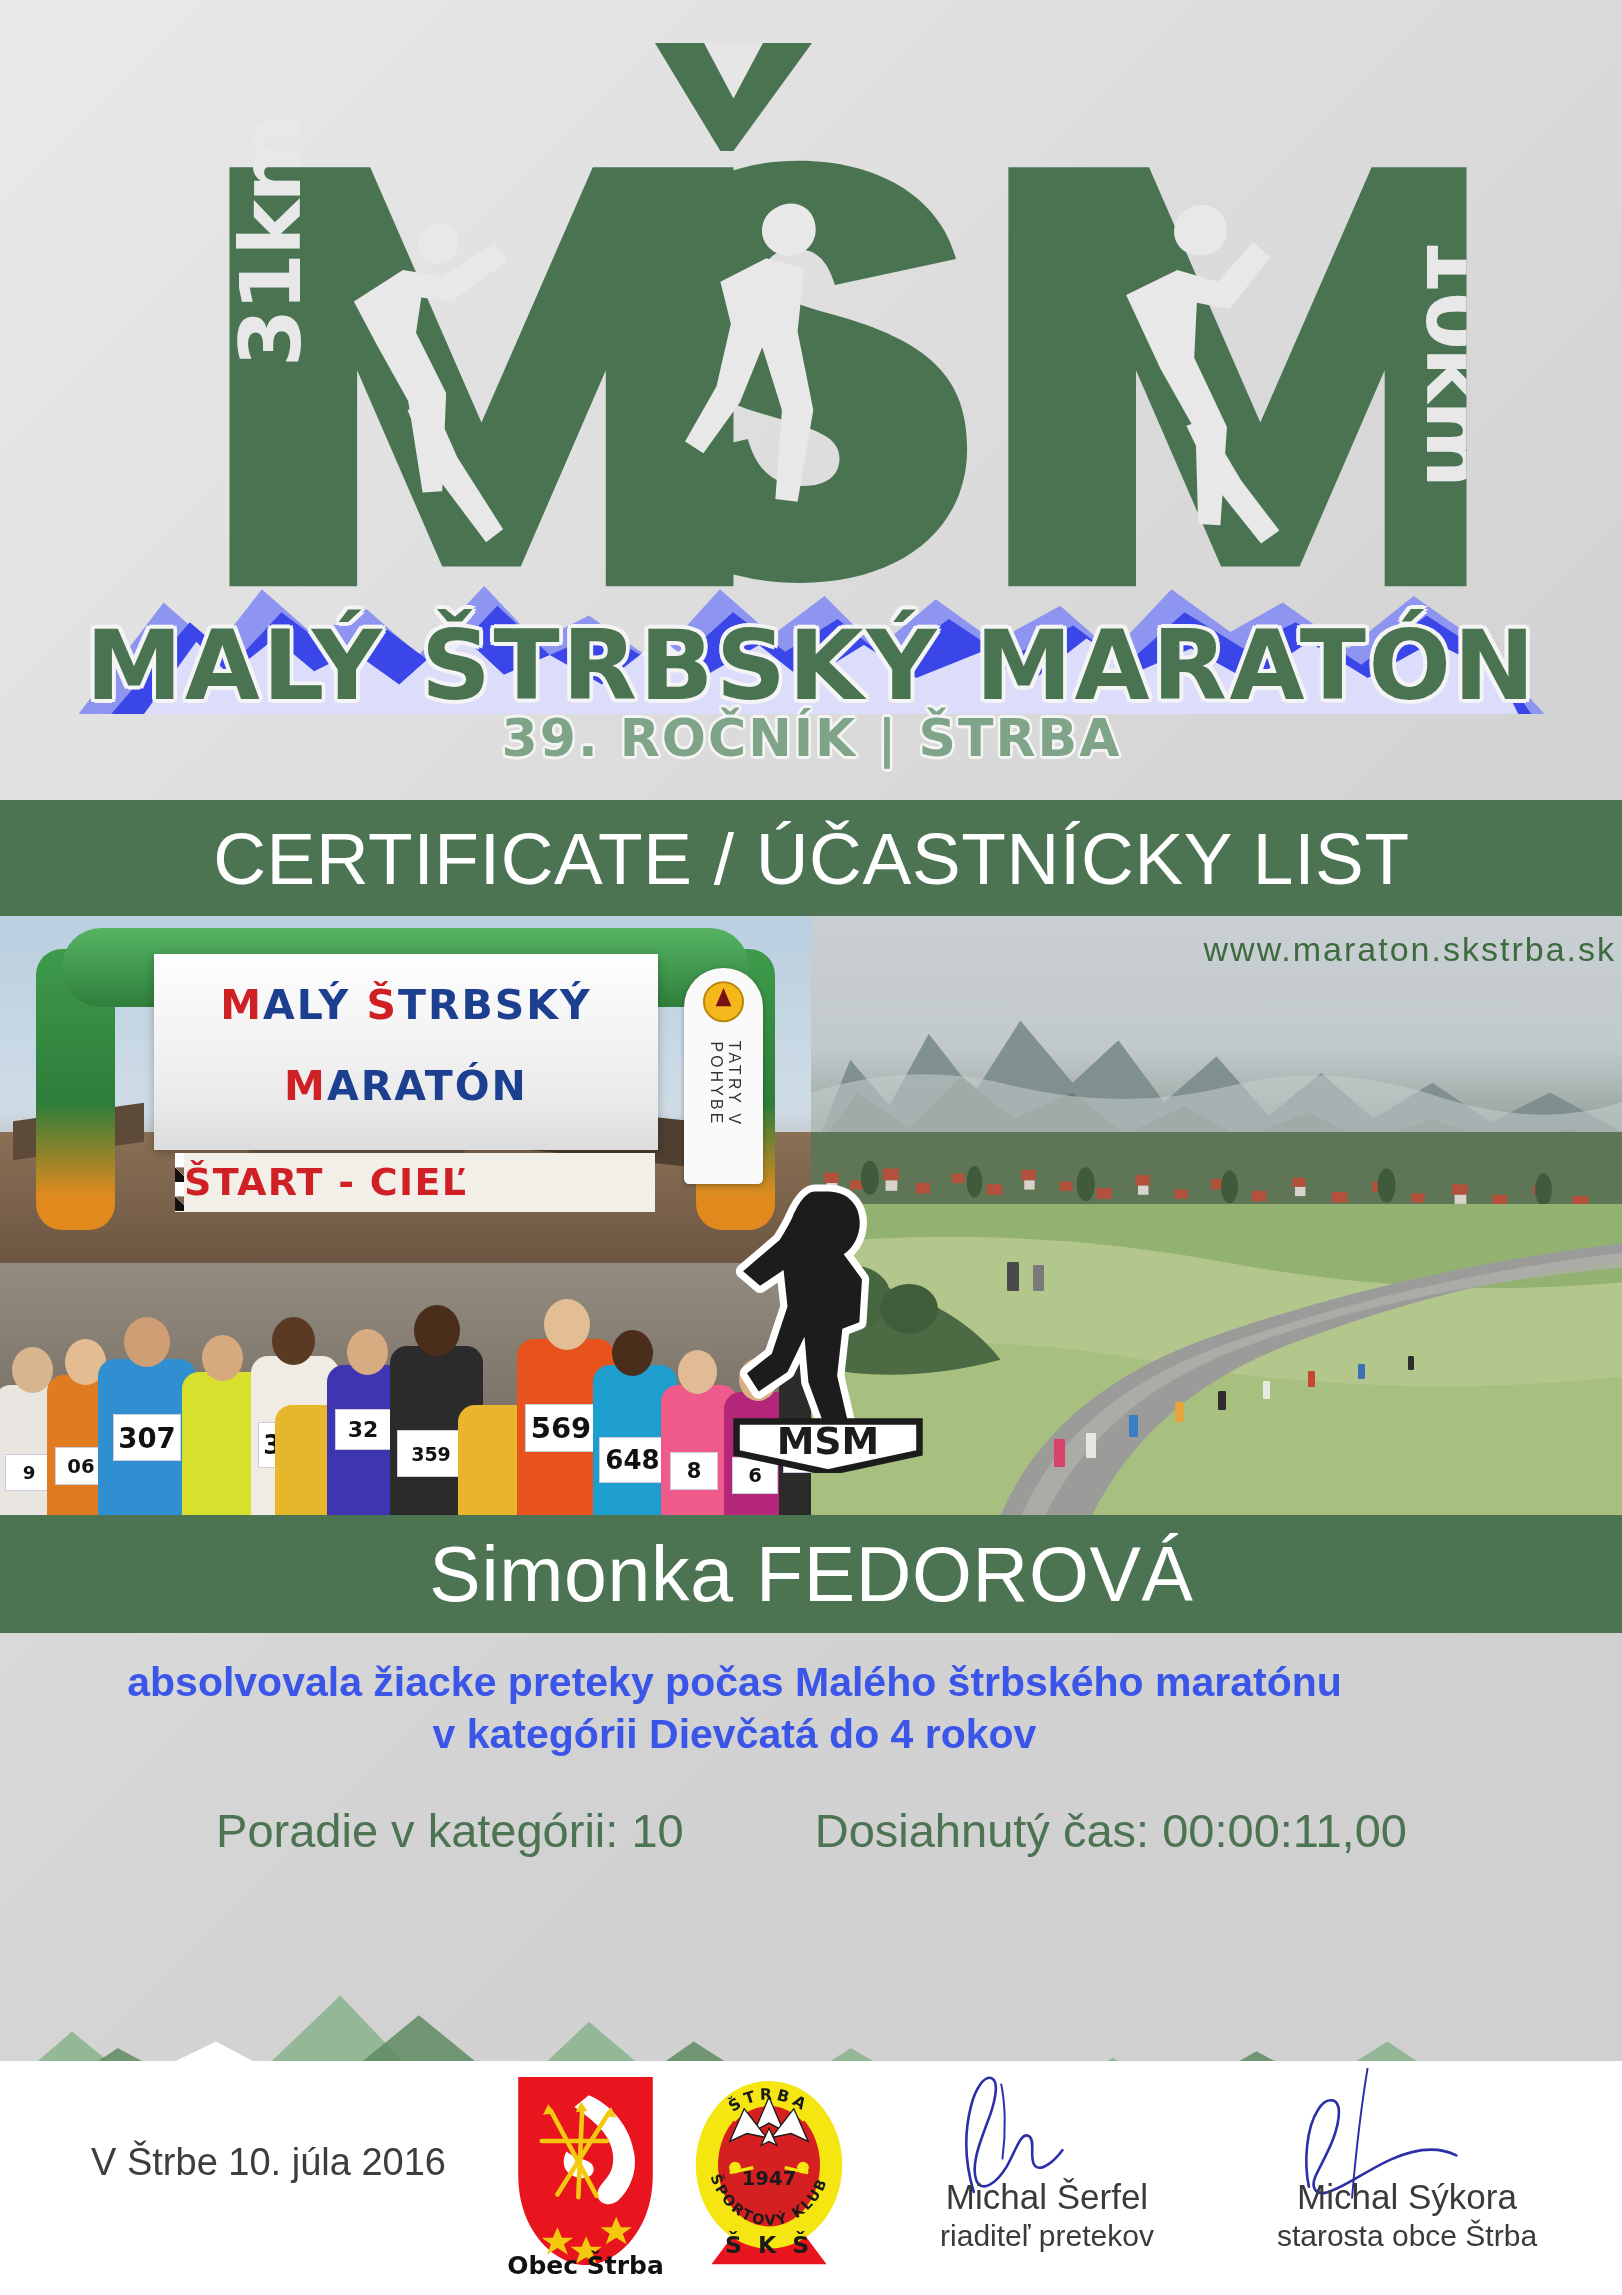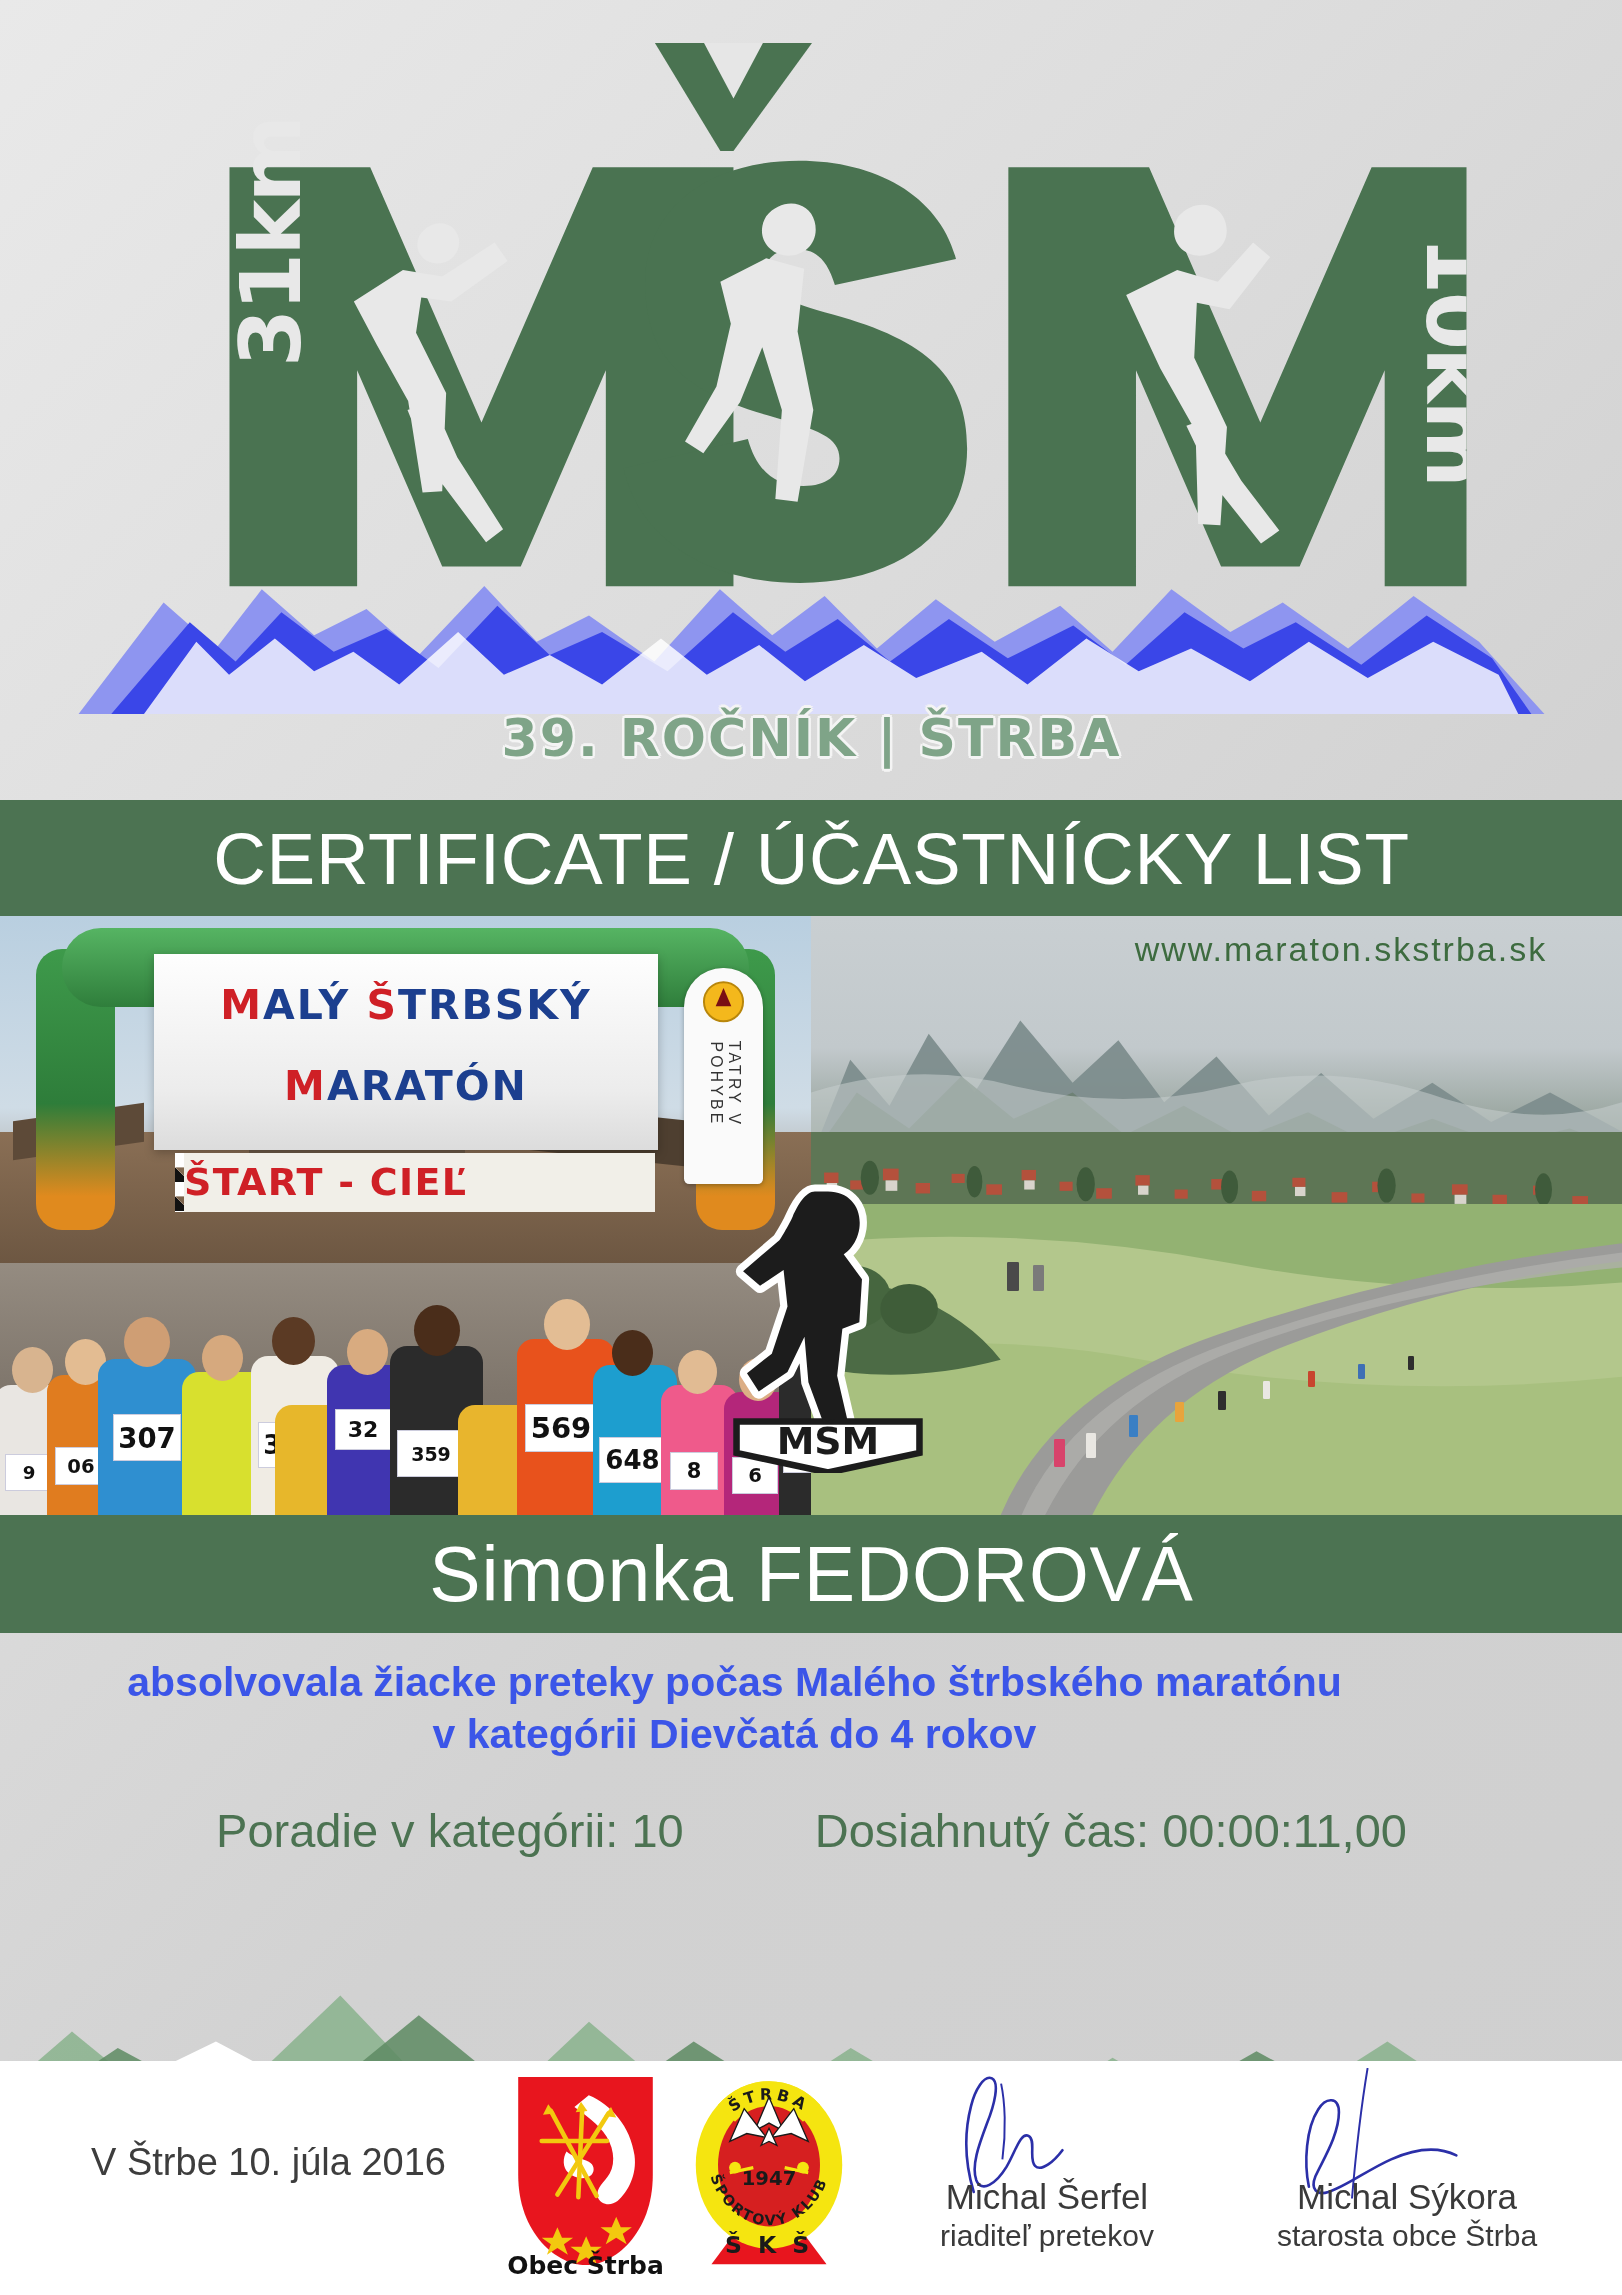--- a/index.html
+++ b/index.html
@@ -118,21 +118,21 @@
   
   #photo-right{
     position:relative;width:811px;height:599px;overflow:hidden;
     background:linear-gradient(#c9cfd2 0%,#c2c9cc 22%,#9aa6a0 34%,#7d8f79 44%,#87a074 60%,#9db87e 72%,#a9c187 100%);
   }
   .peaks{position:absolute;left:0;top:26px;width:811px;height:216px;}
   .village{position:absolute;left:0;top:216px;width:811px;height:85px;}
   .field{position:absolute;left:0;top:288px;width:811px;height:311px;
     background:linear-gradient(#9dba77 0%,#b0c585 25%,#c7cf92 55%,#bcc68b 100%);}
   .url{
-    position:absolute;left:255px;top:14.4px;width:550px;text-align:center;
+    position:absolute;left:255px;top:14.4px;width:550px;text-align:right;
     color:#3d6b3f;font-size:34px;letter-spacing:2px;
     font-family:"Liberation Sans",sans-serif;
   }
   .tinyRunner{position:absolute;border-radius:1.3px;}
 
   
   #msm-emblem{position:absolute;left:730px;top:1165px;width:196px;height:308px;}
 
   
   #name-band{
@@ -220,20 +220,21 @@
         <text x="1940" y="330" transform="rotate(90 1940 330)" font-family="DejaVu Sans, sans-serif" font-size="128" font-weight="bold" fill="#e8e8e8" letter-spacing="-4">10km</text>
       </svg>
     </div>
 
     <svg id="logo-mountains" viewBox="0 0 2480 250" preserveAspectRatio="none">
       <polygon points="120,250 250,80 330,150 400,60 480,130 560,90 640,160 740,55 820,140 900,100 1000,170 1100,60 1180,130 1260,70 1340,150 1430,75 1520,140 1620,85 1700,155 1790,60 1880,125 1960,80 2060,150 2160,70 2260,140 2360,250" fill="#8E95F0"></polygon>
       <polygon points="170,250 290,110 360,170 430,95 510,155 590,120 670,180 760,85 840,160 920,125 1020,185 1120,95 1200,155 1280,105 1360,170 1450,105 1540,165 1640,115 1720,175 1810,95 1900,150 1980,110 2080,175 2180,100 2280,165 2340,250" fill="#3A46E8"></polygon>
       <polygon points="220,250 300,140 350,190 420,135 480,185 540,155 610,205 700,125 770,190 840,160 920,205 1010,135 1080,190 1160,145 1230,200 1320,145 1400,195 1500,155 1570,205 1660,135 1740,185 1820,150 1910,200 2000,140 2090,195 2190,140 2290,190 2320,250" fill="#FFFFFF" opacity="0.82"></polygon>
     </svg>
 
+    <div class="title-main">MALÝ ŠTRBSKÝ MARATÓN</div>
     <div class="title-sub">39. ROČNÍK | ŠTRBA</div>
   </div>
 
   <div id="cert-band">
     <span class="txt">CERTIFICATE / ÚČASTNÍCKY LIST</span>
   </div>
 
   <div id="photo-strip">
 
     <div id="photo-left">

